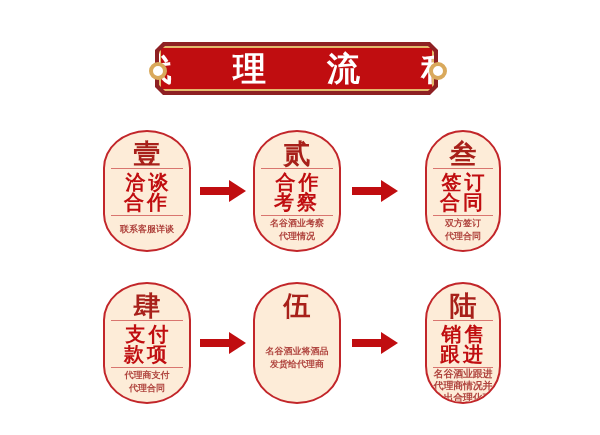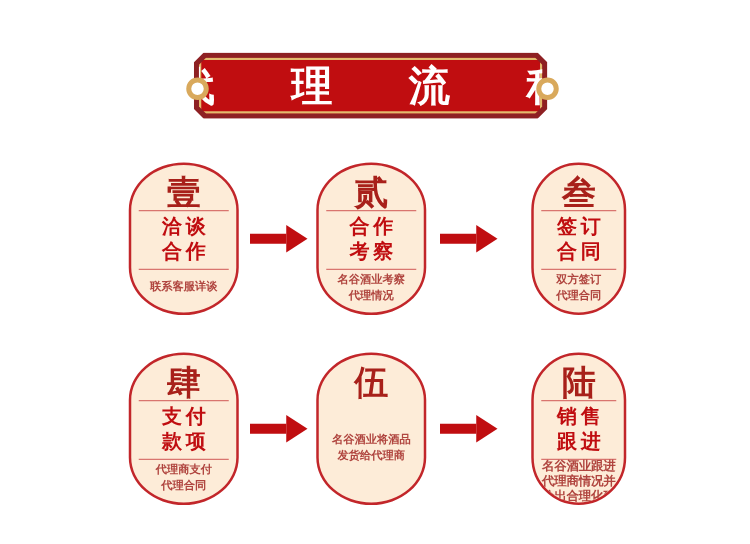--- a/index.html
+++ b/index.html
@@ -66,22 +66,22 @@
     display:flex;align-items:flex-end;justify-content:center;
     font-size:27px;font-weight:bold;color:#a8201a;
     line-height:1;padding-top:2px;
   }
   .step-title{
     flex:0 0 46px;
     margin:0 6px;
     border-top:1px solid rgba(194,38,42,.6);
     border-bottom:1px solid rgba(194,38,42,.6);
     display:flex;align-items:center;justify-content:center;
-    text-align:right;
-    font-size:16px;font-weight:bold;color:#c00d10;
+    text-align:center;
+    font-size:20px;font-weight:bold;color:#c00d10;
     letter-spacing:3px;text-indent:3px;
     line-height:20px;white-space:pre-line;
   }
   .step-desc{
     flex:1 1 auto;
     display:flex;align-items:center;justify-content:center;
     text-align:center;
     font-size:9px;font-weight:bold;color:#b0453f;
     line-height:1.5;white-space:pre-line;
     padding:0 4px 6px 4px;

